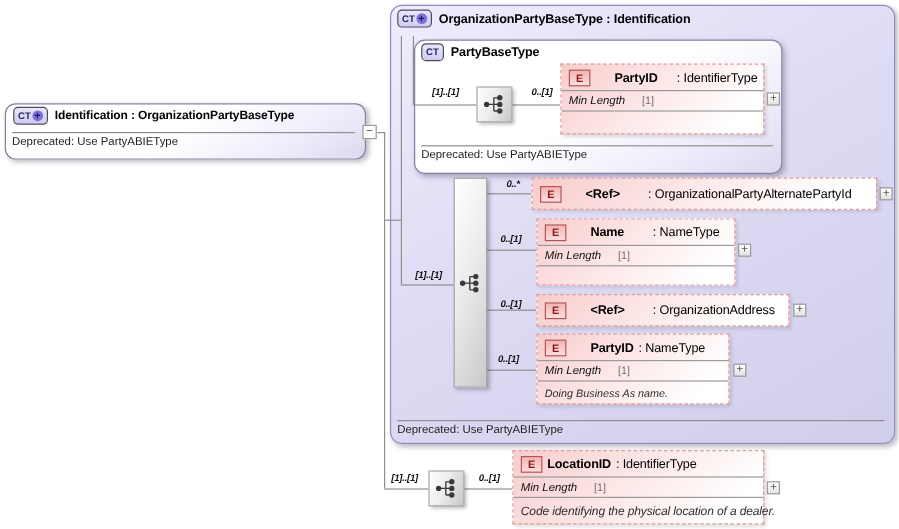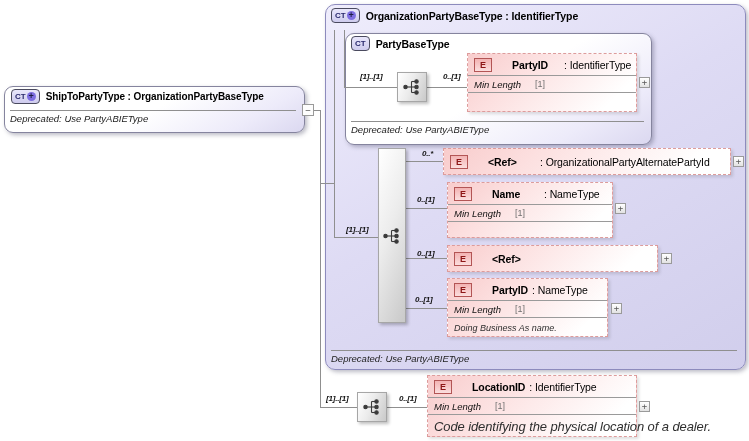--- a/index.html
+++ b/index.html
@@ -29,21 +29,21 @@
     display:inline-flex;align-items:center;justify-content:flex-end;
     height:13px;padding:0 3px;border:1px solid #4a4a5e;border-radius:4px;
     background:linear-gradient(#e9e7fb,#cfccee);gap:1px;
   }
   .ct-icon .ct-txt{font-size:8px;font-weight:bold;color:#27276b;letter-spacing:0;}
   .ct-icon .ct-plus{
     width:9px;height:9px;border-radius:50%;background:#7e6ee2;
     color:#1d1d46;font-size:9px;font-weight:bold;line-height:8px;text-align:center;
   }
   .sep{position:absolute;height:1px;background:#8f8f8f;}
-  .depr{position:absolute;font-size:9.5px;font-style:italic;color:#222;white-space:nowrap;}
+  .depr{position:absolute;font-size:9.5px;color:#222;white-space:nowrap;}
   
   .el-box{
     position:absolute;border:1px dashed #dd9c9c;
     background:linear-gradient(135deg,#f8cccc 0%,#fcdfdf 30%,#ffffff 85%);
     box-shadow:2px 2px 3px rgba(0,0,0,.13);box-sizing:border-box;
   }
   .el-header{display:flex;align-items:center;height:21px;padding-left:6px;white-space:nowrap;}
   .el-box.r1 .el-header{height:100%;}
   .el-name{font-weight:bold;font-size:10.5px;margin-left:20px;letter-spacing:-0.1px;color:#000;}
   .el-name.gap{min-width:52px;}
@@ -56,21 +56,21 @@
   .el-facet{
     display:flex;align-items:center;height:16px;padding-left:6px;
     border-top:1px solid #9a9a9a;border-bottom:1px solid #9a9a9a;white-space:nowrap;
   }
   .facet-label{font-style:italic;font-size:9.5px;color:#111;}
   .facet-value{font-size:9px;color:#707070;margin-left:14px;}
   .el-desc{
     display:flex;align-items:center;height:20px;padding-left:6px;
     font-style:italic;font-size:9px;color:#2e2e2e;white-space:nowrap;
   }
-  .el-desc.sm{font-size:13px;letter-spacing:-0.1px;}
+  .el-desc.sm{font-size:10px;letter-spacing:-0.1px;}
   
   .seq-box{
     position:absolute;border:1px solid #a6a6a6;
     background:linear-gradient(110deg,#ffffff 0%,#ececec 45%,#c9c9c9 100%);
     box-shadow:2px 2px 3px rgba(0,0,0,.25);
     display:flex;align-items:center;justify-content:center;box-sizing:border-box;
   }
   
   .pm{
     position:absolute;width:11px;height:11px;border:1px solid #9a9a9a;
@@ -89,21 +89,21 @@
 <body>
 
 <div id="canvas">
 
   <div class="purple-box" style="left:325px;top:4px;width:419px;height:364px;"></div>
   <div class="hdr" style="left:331px;top:8px;">
     <span class="ct-icon">
         <span class="ct-txt">CT</span>
         <span class="ct-plus">+</span>
       </span>
-    <span class="title md">OrganizationPartyBaseType : IdentifierType</span>
+    <span class="title md">OrganizationPartyBaseType : Identification</span>
   </div>
   <div class="sep" style="left:331px;top:350px;width:406px;"></div>
   <div class="depr" style="left:331px;top:353px;">Deprecated: Use PartyABIEType</div>
 
   <div class="ct-box" style="left:345px;top:33px;width:305px;height:110px;"></div>
   <div class="hdr" style="left:351px;top:36px;">
     <span class="ct-icon">
         <span class="ct-txt">CT</span>
       </span>
     <span class="title md">PartyBaseType</span>
@@ -204,20 +204,21 @@
       <span class="facet-label">Min Length</span>
       <span class="facet-value">[1]</span>
     </div>
   </div>
   <div class="pm" style="left:615px;top:203px;">+</div>
 
   <div class="el-box r1" style="left:447px;top:245px;width:211px;height:27px;">
     <div class="el-header">
       <span class="e-icon">E</span>
       <span class="el-name gap">&lt;Ref&gt;</span>
+      <span class="el-type">: OrganizationAddress</span>
     </div>
   </div>
   <div class="pm" style="left:661px;top:253px;">+</div>
 
   <div class="el-box" style="left:447px;top:278px;width:161px;height:59px;">
     <div class="el-header">
       <span class="e-icon">E</span>
       <span class="el-name">PartyID</span>
       <span class="el-type" style="margin-left:4px;">: NameType</span>
     </div>
@@ -225,38 +226,38 @@
       <span class="facet-label">Min Length</span>
       <span class="facet-value">[1]</span>
     </div>
     <div class="el-desc">Doing Business As name.</div>
   </div>
   <div class="pm" style="left:611px;top:303px;">+</div>
 
   <div class="el-box" style="left:427px;top:375px;width:210px;height:62px;">
     <div class="el-header">
       <span class="e-icon">E</span>
-      <span class="el-name" style="margin-left:20px;">LocationID</span>
+      <span class="el-name" style="margin-left:4px;">LocationID</span>
       <span class="el-type" style="margin-left:4px;">: IdentifierType</span>
     </div>
     <div class="el-facet">
       <span class="facet-label">Min Length</span>
       <span class="facet-value">[1]</span>
     </div>
     <div class="el-desc sm" style="height:23px;">Code identifying the physical location of a dealer.</div>
   </div>
   <div class="pm" style="left:639px;top:401px;">+</div>
 
   <div class="ct-box" style="left:4px;top:86px;width:299px;height:45px;"></div>
   <div class="hdr" style="left:11px;top:89px;">
     <span class="ct-icon">
         <span class="ct-txt">CT</span>
         <span class="ct-plus">+</span>
       </span>
-    <span class="title">ShipToPartyType : OrganizationPartyBaseType</span>
+    <span class="title">Identification : OrganizationPartyBaseType</span>
   </div>
   <div class="sep" style="left:10px;top:110px;width:286px;"></div>
   <div class="depr" style="left:10px;top:113px;">Deprecated: Use PartyABIEType</div>
   <div class="pm minus" style="left:302px;top:104px;">−</div>
 
   <div class="card" style="left:360px;top:72px;">[1]..[1]</div>
   <div class="card" style="left:443px;top:72px;">0..[1]</div>
   <div class="card" style="left:346px;top:225px;">[1]..[1]</div>
   <div class="card" style="left:422px;top:149px;">0..*</div>
   <div class="card" style="left:417px;top:195px;">0..[1]</div>

